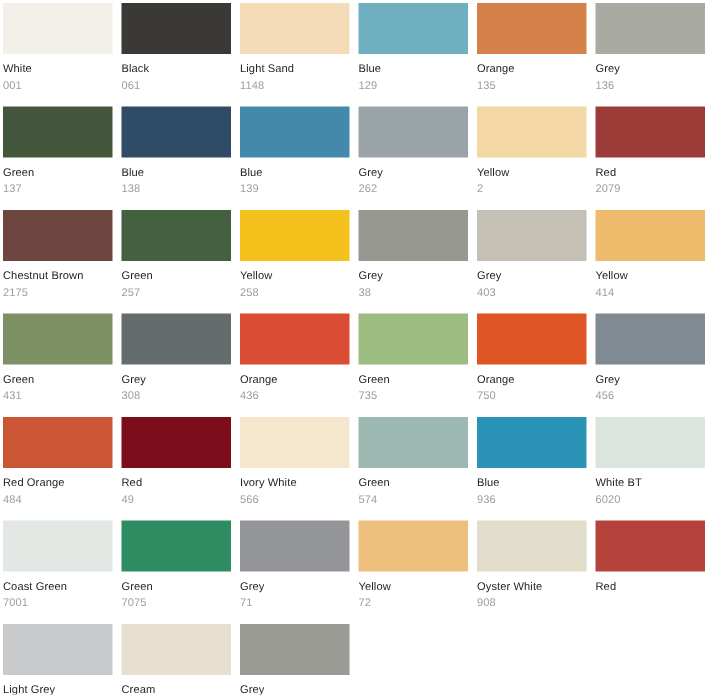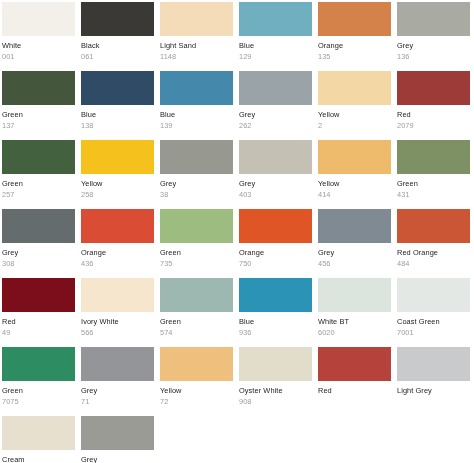--- a/index.html
+++ b/index.html
@@ -123,20 +123,25 @@
       <div class="swatch-chip" style="background-color: rgb(243, 215, 165);"></div>
       <div class="swatch-name">Yellow</div>
       <div class="swatch-code">2</div>
     </div>
     <div class="swatch-cell">
       <div class="swatch-chip" style="background-color: rgb(157, 59, 56);"></div>
       <div class="swatch-name">Red</div>
       <div class="swatch-code">2079</div>
     </div>
     <div class="swatch-cell">
+      <div class="swatch-chip" style="background-color: rgb(110, 70, 64);"></div>
+      <div class="swatch-name">Chestnut Brown</div>
+      <div class="swatch-code">2175</div>
+    </div>
+    <div class="swatch-cell">
       <div class="swatch-chip" style="background-color: rgb(68, 97, 63);"></div>
       <div class="swatch-name">Green</div>
       <div class="swatch-code">257</div>
     </div>
     <div class="swatch-cell">
       <div class="swatch-chip" style="background-color: rgb(245, 193, 29);"></div>
       <div class="swatch-name">Yellow</div>
       <div class="swatch-code">258</div>
     </div>
     <div class="swatch-cell">

